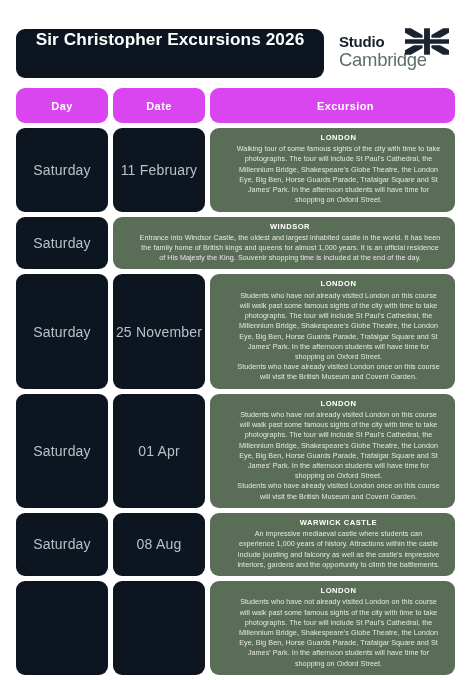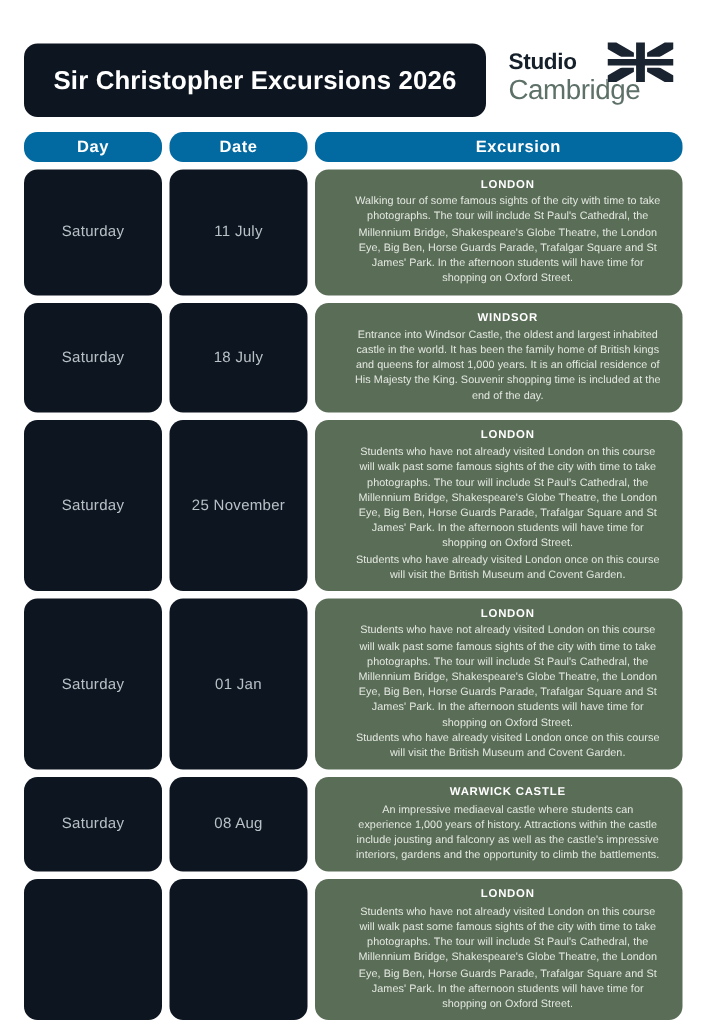--- a/index.html
+++ b/index.html
@@ -30,21 +30,21 @@
     gap: 8px;
     margin-bottom: 10px;
   }
   .title-plate {
     background: #0d1520;
     border-radius: 9px;
     flex: 0 0 auto;
     width: 308px;
     height: 49px;
     display: flex;
-    align-items: center;
+    align-items: flex-start;
     justify-content: center;
     box-sizing: border-box;
     padding: 0 10px;
   }
   .title-plate .title-text {
     color: #ffffff;
     font-size: 17.2px;
     font-weight: bold;
     letter-spacing: 0.1px;
     white-space: nowrap;
@@ -98,36 +98,36 @@
     display: flex;
     align-items: center;
     justify-content: center;
     text-align: center;
   }
   .col-day   { flex: 0 0 92px; }
   .col-date  { flex: 0 0 92px; }
   .col-exc   { flex: 1 1 auto; padding-left: 26px; }
 
   .head .cell {
-    background: #0369a1;
-    height: 20px;
+    background: #d946ef;
+    height: 35px;
   }
   .head .cell span {
     color: #ffffff;
     font-size: 11px;
     font-weight: bold;
     letter-spacing: 0.4px;
   }
 
   .body-row .cell.dark {
     background: #0d1520;
   }
   .body-row .cell.dark span {
     color: #b9c0c6;
-    font-size: 10px;
+    font-size: 14px;
     letter-spacing: 0.2px;
   }
   .body-row .cell.green {
     background: #5a6e57;
     padding: 5px 14px 6px 26px;
     display: block;
     text-align: center;
   }
   .exc-title {
     color: #ffffff;
@@ -190,36 +190,33 @@
       <div class="cell col-exc">
         <span>Excursion</span>
       </div>
     </div>
 
     <div class="row body-row">
       <div class="cell col-day dark">
         <span>Saturday</span>
       </div>
       <div class="cell col-date dark">
-        <span>11 July</span>
+        <span>11 February</span>
       </div>
       <div class="cell col-exc green">
         <span class="exc-title">LONDON</span>
         <span class="exc-body">
             <p>Walking tour of some famous sights of the city with time to take photographs. The tour will include St Paul's Cathedral, the Millennium Bridge, Shakespeare's Globe Theatre, the London Eye, Big Ben, Horse Guards Parade, Trafalgar Square and St James' Park. In the afternoon students will have time for shopping on Oxford Street.</p>
           </span>
       </div>
     </div>
 
     <div class="row body-row">
       <div class="cell col-day dark">
         <span>Saturday</span>
-      </div>
-      <div class="cell col-date dark">
-        <span>18 July</span>
       </div>
       <div class="cell col-exc green">
         <span class="exc-title">WINDSOR</span>
         <span class="exc-body">
             <p>Entrance into Windsor Castle, the oldest and largest inhabited castle in the world. It has been the family home of British kings and queens for almost 1,000 years. It is an official residence of His Majesty the King. Souvenir shopping time is included at the end of the day.</p>
           </span>
       </div>
     </div>
 
     <div class="row body-row">
@@ -236,21 +233,21 @@
             <p>Students who have already visited London once on this course will visit the British Museum and Covent Garden.</p>
           </span>
       </div>
     </div>
 
     <div class="row body-row">
       <div class="cell col-day dark">
         <span>Saturday</span>
       </div>
       <div class="cell col-date dark">
-        <span>01 Jan</span>
+        <span>01 Apr</span>
       </div>
       <div class="cell col-exc green">
         <span class="exc-title">LONDON</span>
         <span class="exc-body">
             <p>Students who have not already visited London on this course will walk past some famous sights of the city with time to take photographs. The tour will include St Paul's Cathedral, the Millennium Bridge, Shakespeare's Globe Theatre, the London Eye, Big Ben, Horse Guards Parade, Trafalgar Square and St James' Park. In the afternoon students will have time for shopping on Oxford Street.</p>
             <p>Students who have already visited London once on this course will visit the British Museum and Covent Garden.</p>
           </span>
       </div>
     </div>
 

